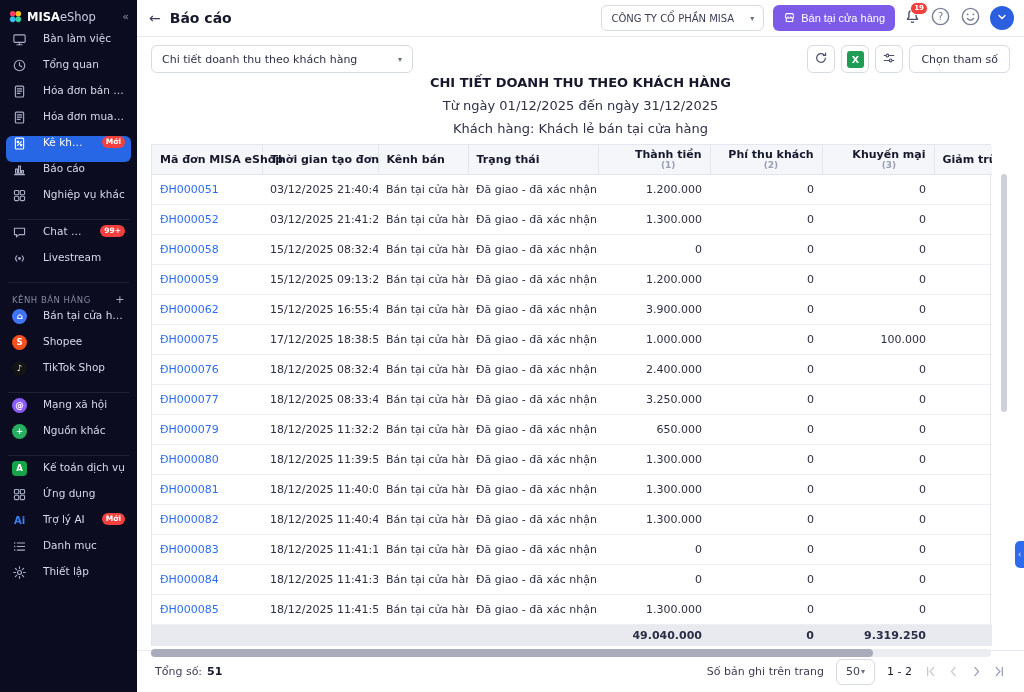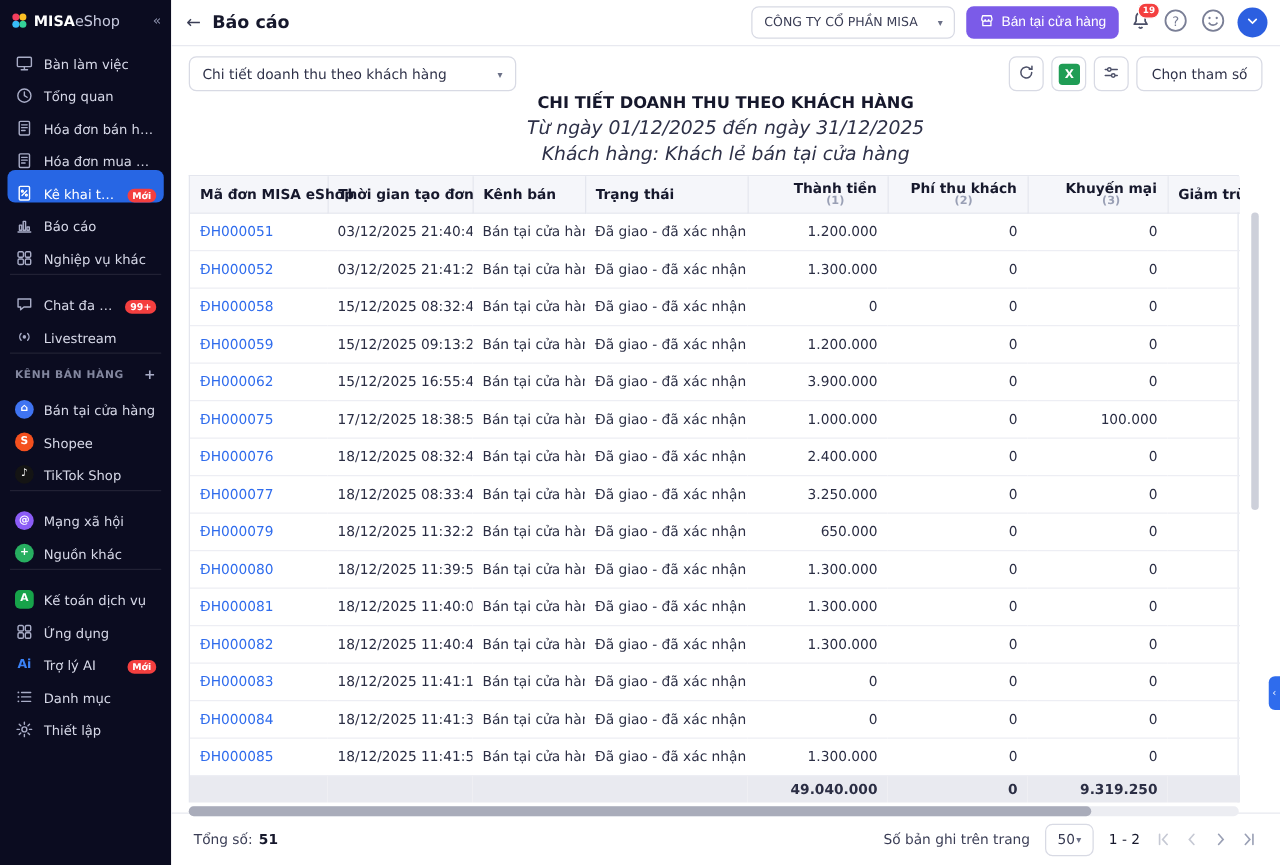--- a/index.html
+++ b/index.html
@@ -9,28 +9,28 @@
 
   
   .sidebar{width:137px;flex-shrink:0;background:#0b0c20;color:#d7d9e8;display:flex;flex-direction:column;font-size:10.5px}
   .logo-row{display:flex;align-items:center;gap:4px;padding:9px 8px 6px}
   .logo-mark{width:15px;height:15px;flex-shrink:0}
   .logo-text{font-size:11.5px;white-space:nowrap}
   .logo-text b{color:#fff}
   .logo-text span{color:#c9cce0}
   .collapse{margin-left:auto;color:#8d91ac;font-size:11px;cursor:pointer}
   .nav{flex:1;padding:2px 6px;overflow:hidden}
-  .nav-item{display:flex;align-items:flex-end;gap:8px;height:26px;padding:0 6px;border-radius:6px;cursor:pointer;white-space:nowrap}
+  .nav-item{display:flex;align-items:flex-start;gap:16px;height:26px;padding:0 6px;border-radius:6px;cursor:pointer;white-space:nowrap}
   .nav-item.active{background:#2766e4;color:#fff}
   .nav-item .ic{width:15px;height:15px;flex-shrink:0;display:flex;align-items:center;justify-content:center;color:#a9adc7}
   .nav-item.active .ic{color:#fff}
   .nav-item .lb{overflow:hidden;text-overflow:ellipsis}
   .badge{margin-left:auto;background:#f43f3f;color:#fff;font-size:7.5px;line-height:1;padding:2px 4px;border-radius:7px;font-weight:bold;flex-shrink:0}
   .divider{height:1px;background:rgba(255,255,255,.09);margin:5px 2px}
-  .sec-head{display:flex;align-items:center;color:#83879f;font-size:8.5px;font-weight:bold;letter-spacing:.5px;padding:5px 6px 3px}
+  .sec-head{display:flex;align-items:center;color:#83879f;font-size:8.5px;font-weight:normal;letter-spacing:.5px;padding:5px 6px 3px}
   .sec-plus{margin-left:auto;color:#a9adc7;font-size:11px;cursor:pointer}
   .chip{width:15px;height:15px;border-radius:50%;display:flex;align-items:center;justify-content:center;color:#fff;font-size:8.5px;font-weight:bold;line-height:1}
   .chip.sq{border-radius:4px}
   .ai-glyph{font-weight:bold;font-size:10px;color:#3b82f6}
 
   
   .main{flex:1;display:flex;flex-direction:column;min-width:0;background:#fff}
   .topbar{height:37px;flex-shrink:0;display:flex;align-items:center;gap:9px;padding:0 10px 0 12px;border-bottom:1px solid #e8e9f0}
   .back{color:#3a3d55;font-size:14px;cursor:pointer}
   .page-title{font-size:14px;font-weight:bold;color:#16182c}
@@ -48,21 +48,21 @@
   .toolbar{display:flex;align-items:flex-start;flex-shrink:0}
   .report-select{width:262px;height:28px;border:1px solid #d8dae4;border-radius:6px;display:flex;align-items:center;padding:0 10px;font-size:11px;color:#2e3148;background:#fff;cursor:pointer}
   .report-select .caret{margin-left:auto}
   .toolbar-right{margin-left:auto;display:flex;align-items:center;gap:6px}
   .sq-btn{width:28px;height:28px;border:1px solid #d8dae4;border-radius:6px;display:flex;align-items:center;justify-content:center;color:#4c5068;background:#fff;cursor:pointer}
   .excel-chip{width:17px;height:17px;background:#1f9d55;border-radius:3px;color:#fff;font-size:9.5px;font-weight:bold;display:flex;align-items:center;justify-content:center}
   .params-btn{height:28px;border:1px solid #d8dae4;border-radius:6px;background:#fff;padding:1px 11px;font-size:11px;color:#2e3148;cursor:pointer;font-family:inherit}
 
   .report-head{text-align:center;margin-top:2px;flex-shrink:0}
   .report-title{font-size:13px;font-weight:bold;color:#16182c}
-  .report-sub{font-size:15px;font-style:italic;color:#2e3148;margin-top:3px}
+  .report-sub{font-size:13px;color:#2e3148;margin-top:8px}
 
   
   .table-zone{margin-top:8px;flex:1;min-height:0;position:relative}
   .tbl-frame{width:840px;border:1px solid #e4e6ee;border-bottom:none}
   table{border-collapse:collapse;table-layout:fixed;width:840px;font-size:11px}
   thead th{background:#f5f6fa;border-bottom:1px solid #e4e6ee;border-right:1px solid #e4e6ee;padding:3px 8px;height:27px;color:#16182c;vertical-align:middle}
   thead th:last-child{border-right:none}
   .th-left{text-align:left}
   .th-right{text-align:right}
   .th-clip{text-align:left;overflow:hidden;white-space:nowrap}

